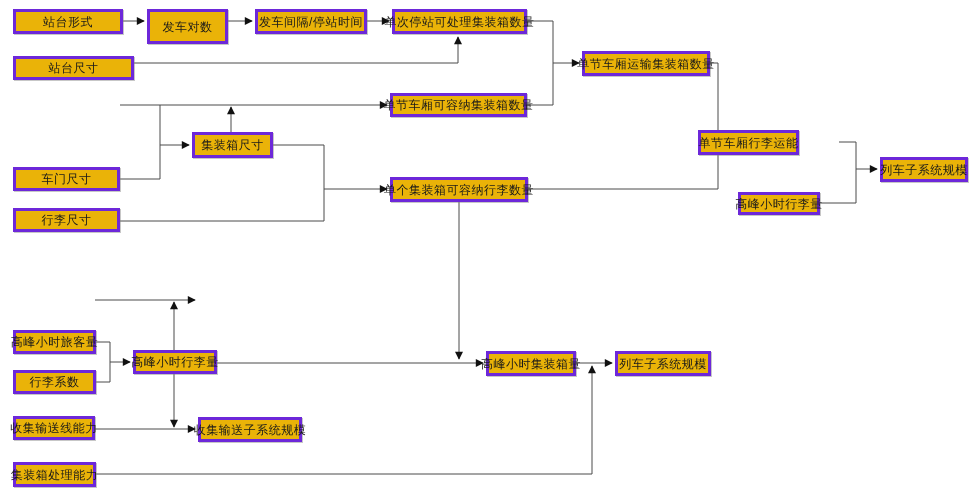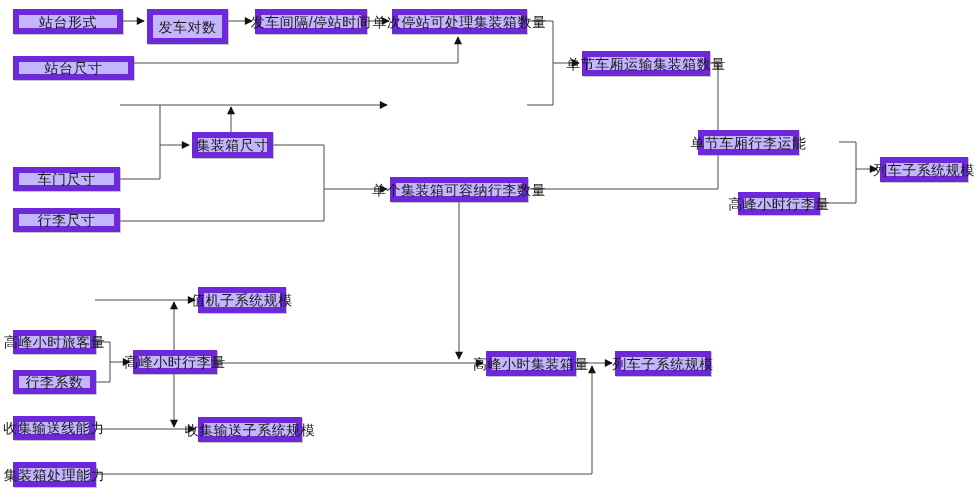--- a/index.html
+++ b/index.html
@@ -3,25 +3,25 @@
 <meta charset="utf-8">
 <style>
   html,body{margin:0;padding:0;background:#ffffff;}
   body{font-family:"Liberation Sans",sans-serif;}
   #canvas{position:relative;width:979px;height:503px;background:#ffffff;overflow:hidden;}
   #wires{position:absolute;left:0;top:0;width:979px;height:503px;}
   .node{
     position:absolute;
     display:flex;align-items:center;justify-content:center;
     box-sizing:border-box;
-    background:#c4b5fd;
-    border:6px solid #6d28d9;
+    background:#eab308;
+    border:3px solid #6d28d9;
     box-shadow:1px 1px 0 rgba(130,130,130,0.45);
     color:#1a1a1a;
-    font-size:14px;
+    font-size:12px;
     letter-spacing:0.5px;
     white-space:nowrap;
     text-align:center;
     line-height:1;
   }
 </style>
 </head>
 <body>
 
 <div id="canvas">
@@ -75,28 +75,28 @@
       <path d="M174 374 V427" marker-end="url(#arr)"></path>
     </g>
   </svg>
 
   <div class="node" style="left:13px;top:9px;width:110px;height:25px">站台形式</div>
   <div class="node" style="left:147px;top:9px;width:81px;height:35px">发车对数</div>
   <div class="node" style="left:255px;top:9px;width:112px;height:25px">发车间隔/停站时间</div>
   <div class="node" style="left:392px;top:9px;width:135px;height:25px">单次停站可处理集装箱数量</div>
   <div class="node" style="left:13px;top:56px;width:121px;height:24px">站台尺寸</div>
   <div class="node" style="left:582px;top:51px;width:128px;height:25px">单节车厢运输集装箱数量</div>
+  <div class="node" style="left:390px;top:93px;width:137px;height:24px">单节车厢可容纳集装箱数量</div>
   <div class="node" style="left:192px;top:132px;width:81px;height:26px">集装箱尺寸</div>
   <div class="node" style="left:13px;top:167px;width:107px;height:24px">车门尺寸</div>
   <div class="node" style="left:390px;top:177px;width:138px;height:25px">单个集装箱可容纳行李数量</div>
   <div class="node" style="left:13px;top:208px;width:107px;height:24px">行李尺寸</div>
   <div class="node" style="left:698px;top:130px;width:101px;height:25px">单节车厢行李运能</div>
   <div class="node" style="left:738px;top:192px;width:82px;height:23px">高峰小时行李量</div>
   <div class="node" style="left:880px;top:157px;width:88px;height:25px">列车子系统规模</div>
-  <div class="node" style="left:198px;top:287px;width:88px;height:26px">值机子系统规模</div>
   <div class="node" style="left:13px;top:330px;width:83px;height:24px">高峰小时旅客量</div>
   <div class="node" style="left:13px;top:370px;width:83px;height:24px">行李系数</div>
   <div class="node" style="left:133px;top:350px;width:84px;height:24px">高峰小时行李量</div>
   <div class="node" style="left:13px;top:416px;width:82px;height:24px">收集输送线能力</div>
   <div class="node" style="left:198px;top:417px;width:104px;height:25px">收集输送子系统规模</div>
   <div class="node" style="left:13px;top:462px;width:83px;height:25px">集装箱处理能力</div>
   <div class="node" style="left:486px;top:351px;width:90px;height:25px">高峰小时集装箱量</div>
   <div class="node" style="left:615px;top:351px;width:96px;height:25px">列车子系统规模</div>
 
 </div>

